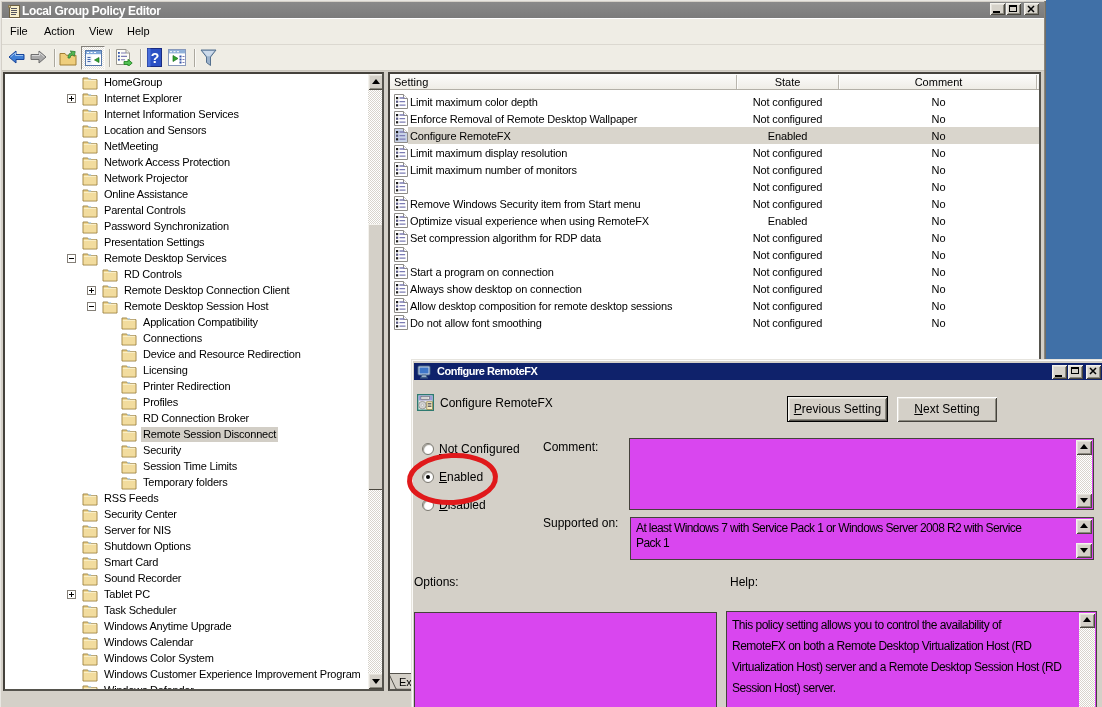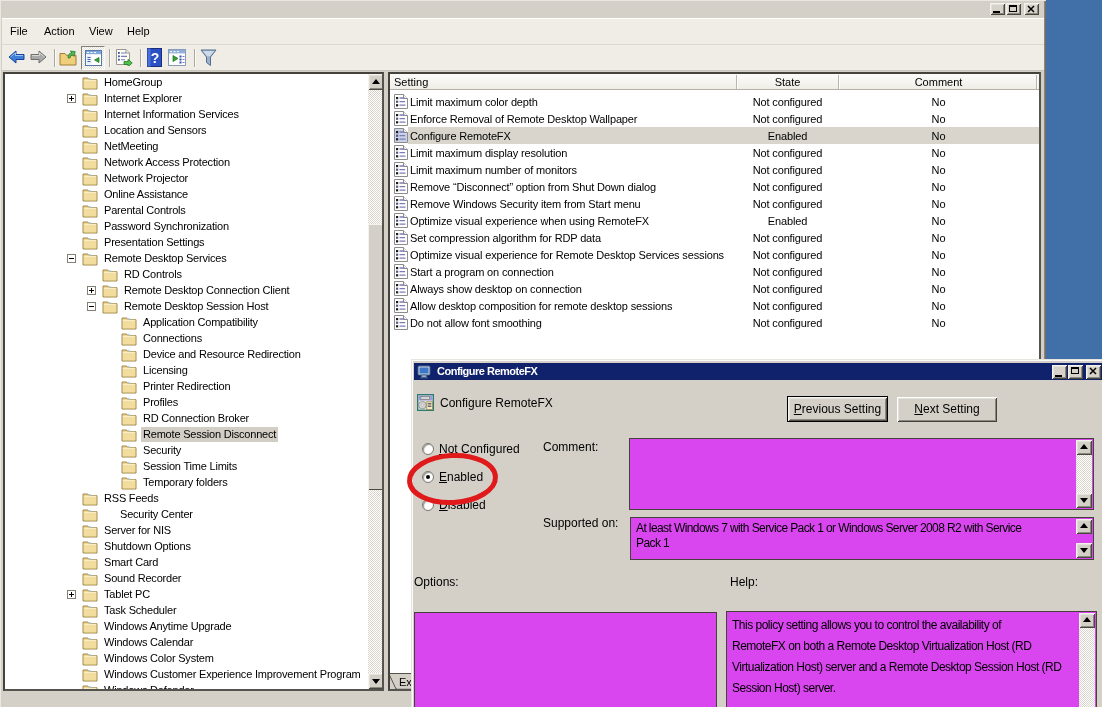--- a/index.html
+++ b/index.html
@@ -32,20 +32,29 @@
 .radio.on::after {content:"";position:absolute;left:3px;top:3px;width:4px;height:4px;border-radius:50%;background:#000}
 .sb {position:absolute;background:conic-gradient(#FFF 0 25%,#D8D4CC 0 50%,#FFF 0 75%,#D8D4CC 0);background-size:2px 2px}
 .sbtn {position:absolute;left:0;width:16px;height:16px;background:#D4D0C8;box-shadow:inset 1px 1px 0 #F4F2ED,inset -1px -1px 0 #4A473F,inset 2px 2px 0 #E4E1DA,inset -2px -2px 0 #8C8A80}
 .tri-u {position:absolute;left:4px;top:5px;width:0;height:0;border-left:4px solid transparent;border-right:4px solid transparent;border-bottom:5px solid #000}
 .tri-d {position:absolute;left:4px;top:6px;width:0;height:0;border-left:4px solid transparent;border-right:4px solid transparent;border-top:5px solid #000}
 .thumb {position:absolute;left:0;width:16px;background:#D4D0C8;box-shadow:inset 1px 1px 0 #F4F2ED,inset -1px -1px 0 #4A473F}
 u {text-decoration:underline}
 </style></head>
 <body>
 <div id="win" class="abs">
+  <div id="tbar" class="abs">
+    <svg class="abs" style="left:5px;top:2px" width="13" height="14" viewBox="0 0 13 14" shape-rendering="crispEdges">
+        <rect x="2" y="1" width="10" height="12" fill="#F7EFCB"></rect>
+        <rect x="2" y="1" width="10" height="12" fill="none" stroke="#6E6040" stroke-width="1"></rect>
+        <path d="M4 4 h6 M4 6 h6 M4 8 h6 M4 10 h5" stroke="#55555F" stroke-width="1"></path>
+        <rect x="1" y="1" width="2" height="2.5" fill="#D8C48C" stroke="#6E6040" stroke-width="0.7"></rect>
+      </svg>
+    <span class="t">Local Group Policy Editor</span>
+  </div>
   <div class="wbtn" style="left:990px">
       <div style="position:absolute;left:3px;bottom:2px;width:7px;height:2px;background:#000"></div>
     </div>
   <div class="wbtn" style="left:1006px">
       <div style="position:absolute;left:3px;top:2px;width:8px;height:7px;border:1px solid #000;border-top:2px solid #000"></div>
     </div>
   <div class="wbtn" style="left:1024px">
       <svg style="position:absolute;left:3px;top:2px" width="8" height="8" viewBox="0 0 8 8">
         <path d="M1 1 L7 7 M7 1 L1 7" stroke="#000" stroke-width="1.5"></path>
       </svg>
@@ -315,21 +324,21 @@
         <path d="M1.8 5 H14.2 V12.3 H1.8 Z" fill="#F2DC9E"></path>
         <path d="M1.8 4.4 h12.4" stroke="#FAF0CA" stroke-width="1.1"></path>
       </svg>
 <div class="tl abs" style="left:97px;top:417px">RSS Feeds</div>
 <svg class="abs" style="left:77px;top:434px" width="16" height="14" viewBox="0 0 16 14">
         <path d="M1 2 h4.8 l1.3 1.7 H15 V13 H1 Z" fill="#EDD084" stroke="#A18A50" stroke-width="1"></path>
         <rect x="6.4" y="2.2" width="2.7" height="1.3" fill="#A9CCE9"></rect>
         <path d="M1.8 5 H14.2 V12.3 H1.8 Z" fill="#F2DC9E"></path>
         <path d="M1.8 4.4 h12.4" stroke="#FAF0CA" stroke-width="1.1"></path>
       </svg>
-<div class="tl abs" style="left:113px;top:433px">Security Center</div>
+<div class="tl abs" style="left:97px;top:433px">Security Center</div>
 <svg class="abs" style="left:77px;top:450px" width="16" height="14" viewBox="0 0 16 14">
         <path d="M1 2 h4.8 l1.3 1.7 H15 V13 H1 Z" fill="#EDD084" stroke="#A18A50" stroke-width="1"></path>
         <rect x="6.4" y="2.2" width="2.7" height="1.3" fill="#A9CCE9"></rect>
         <path d="M1.8 5 H14.2 V12.3 H1.8 Z" fill="#F2DC9E"></path>
         <path d="M1.8 4.4 h12.4" stroke="#FAF0CA" stroke-width="1.1"></path>
       </svg>
 <div class="tl abs" style="left:97px;top:449px">Server for NIS</div>
 <svg class="abs" style="left:77px;top:466px" width="16" height="14" viewBox="0 0 16 14">
         <path d="M1 2 h4.8 l1.3 1.7 H15 V13 H1 Z" fill="#EDD084" stroke="#A18A50" stroke-width="1"></path>
         <rect x="6.4" y="2.2" width="2.7" height="1.3" fill="#A9CCE9"></rect>
@@ -479,21 +488,20 @@
 <div class="rl abs" style="left:347px;top:89px;width:101px;text-align:center">Not configured</div>
 <div class="rl abs" style="left:448px;top:89px;width:201px;text-align:center">No</div>
 <svg class="abs" style="left:4px;top:105px" width="14" height="15" viewBox="0 0 14 15">
         <path d="M0.5 0.5 H9.5 L13.5 4.5 V14.5 H0.5 Z" fill="#FFFFFF" stroke="#8E8C88"></path>
         <path d="M9.5 0.5 V4.5 H13.5" fill="#FFF" stroke="#8E8C88"></path>
         <rect x="2" y="3" width="2.2" height="2.2" fill="#1A1A1A"></rect>
         <rect x="2" y="6.6" width="2.2" height="2.2" fill="#55557F"></rect>
         <rect x="2" y="10.2" width="2.2" height="2.2" fill="#1A1A1A"></rect>
         <path d="M5.5 4 h5 M5.5 7.6 h5.6 M5.5 11.2 h6" stroke="#7C7CB4" stroke-width="1.3"></path>
       </svg>
-<div class="rl abs" style="left:20px;top:106px">Remove “Disconnect” option from Shut Down dialog</div>
 <div class="rl abs" style="left:347px;top:106px;width:101px;text-align:center">Not configured</div>
 <div class="rl abs" style="left:448px;top:106px;width:201px;text-align:center">No</div>
 <svg class="abs" style="left:4px;top:122px" width="14" height="15" viewBox="0 0 14 15">
         <path d="M0.5 0.5 H9.5 L13.5 4.5 V14.5 H0.5 Z" fill="#FFFFFF" stroke="#8E8C88"></path>
         <path d="M9.5 0.5 V4.5 H13.5" fill="#FFF" stroke="#8E8C88"></path>
         <rect x="2" y="3" width="2.2" height="2.2" fill="#1A1A1A"></rect>
         <rect x="2" y="6.6" width="2.2" height="2.2" fill="#55557F"></rect>
         <rect x="2" y="10.2" width="2.2" height="2.2" fill="#1A1A1A"></rect>
         <path d="M5.5 4 h5 M5.5 7.6 h5.6 M5.5 11.2 h6" stroke="#7C7CB4" stroke-width="1.3"></path>
       </svg>
@@ -523,21 +531,20 @@
 <div class="rl abs" style="left:347px;top:157px;width:101px;text-align:center">Not configured</div>
 <div class="rl abs" style="left:448px;top:157px;width:201px;text-align:center">No</div>
 <svg class="abs" style="left:4px;top:173px" width="14" height="15" viewBox="0 0 14 15">
         <path d="M0.5 0.5 H9.5 L13.5 4.5 V14.5 H0.5 Z" fill="#FFFFFF" stroke="#8E8C88"></path>
         <path d="M9.5 0.5 V4.5 H13.5" fill="#FFF" stroke="#8E8C88"></path>
         <rect x="2" y="3" width="2.2" height="2.2" fill="#1A1A1A"></rect>
         <rect x="2" y="6.6" width="2.2" height="2.2" fill="#55557F"></rect>
         <rect x="2" y="10.2" width="2.2" height="2.2" fill="#1A1A1A"></rect>
         <path d="M5.5 4 h5 M5.5 7.6 h5.6 M5.5 11.2 h6" stroke="#7C7CB4" stroke-width="1.3"></path>
       </svg>
-<div class="rl abs" style="left:20px;top:174px">Optimize visual experience for Remote Desktop Services sessions</div>
 <div class="rl abs" style="left:347px;top:174px;width:101px;text-align:center">Not configured</div>
 <div class="rl abs" style="left:448px;top:174px;width:201px;text-align:center">No</div>
 <svg class="abs" style="left:4px;top:190px" width="14" height="15" viewBox="0 0 14 15">
         <path d="M0.5 0.5 H9.5 L13.5 4.5 V14.5 H0.5 Z" fill="#FFFFFF" stroke="#8E8C88"></path>
         <path d="M9.5 0.5 V4.5 H13.5" fill="#FFF" stroke="#8E8C88"></path>
         <rect x="2" y="3" width="2.2" height="2.2" fill="#1A1A1A"></rect>
         <rect x="2" y="6.6" width="2.2" height="2.2" fill="#55557F"></rect>
         <rect x="2" y="10.2" width="2.2" height="2.2" fill="#1A1A1A"></rect>
         <path d="M5.5 4 h5 M5.5 7.6 h5.6 M5.5 11.2 h6" stroke="#7C7CB4" stroke-width="1.3"></path>
       </svg>

